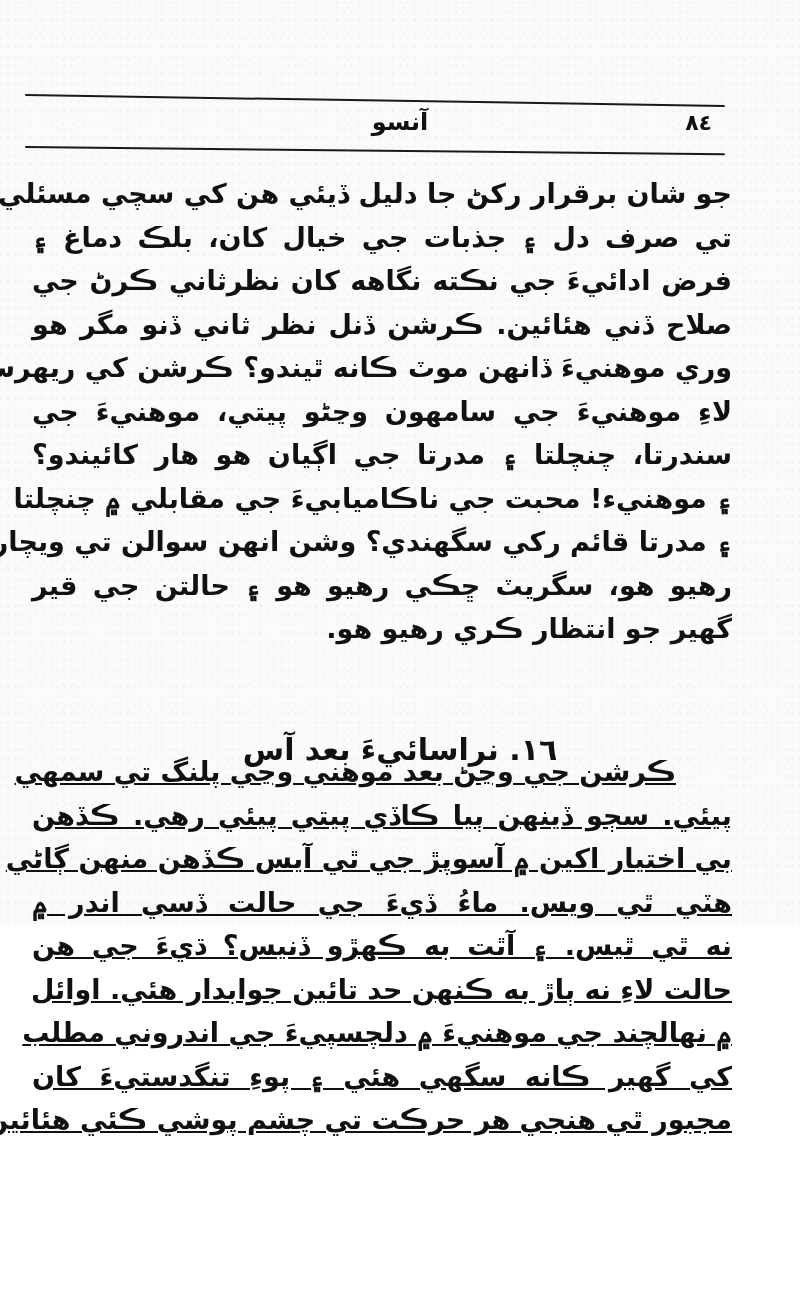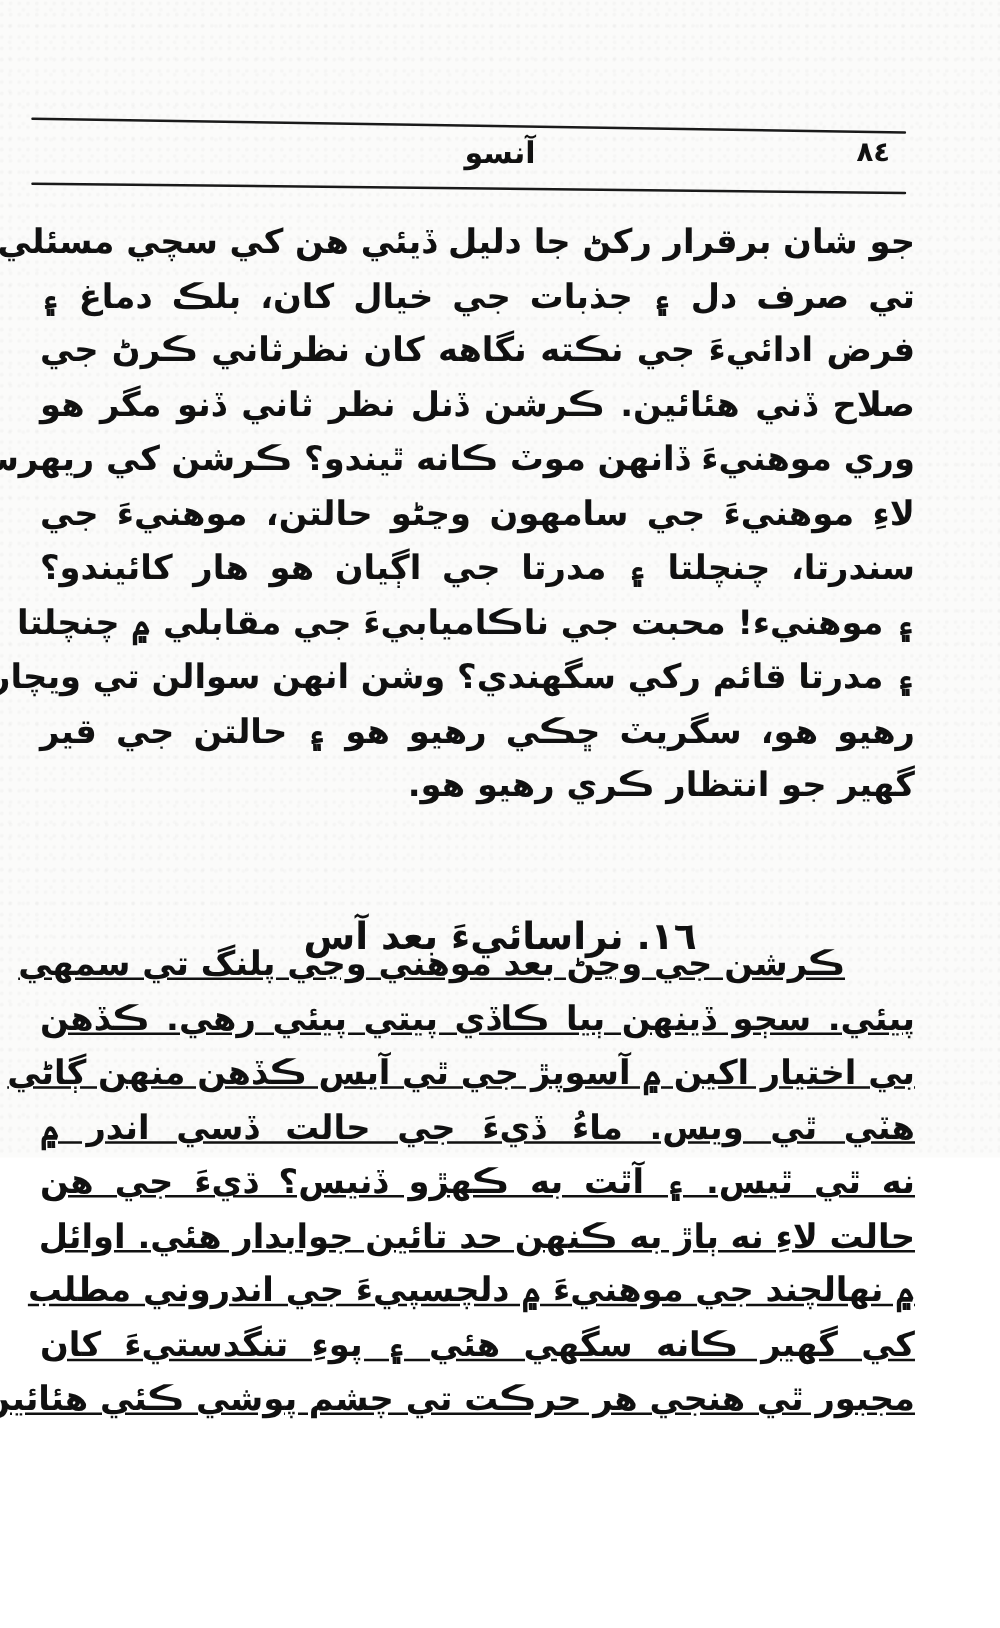--- a/index.html
+++ b/index.html
@@ -103,21 +103,21 @@
   <div class="page-number">٨٤</div>
 
   <div class="rule under"></div>
 
   <div class="text-block block1">
     <span class="line">جو شان برقرار رکڻ جا دليل ڏيئي هن کي سچي مسئلي</span>
     <span class="line">تي صرف دل ۽ جذبات جي خيال کان، بلڪ دماغ ۽</span>
     <span class="line">فرض ادائيءَ جي نڪته نگاهه کان نظرثاني ڪرڻ جي</span>
     <span class="line">صلاح ڏني هئائين. ڪرشن ڏنل نظر ثاني ڏنو مگر هو</span>
     <span class="line">وري موهنيءَ ڏانهن موٽ ڪانه ٿيندو؟ ڪرشن کي ريهرسل</span>
-    <span class="line">لاءِ موهنيءَ جي سامهون وڃڻو حالتن، موهنيءَ جي</span>
+    <span class="line">لاءِ موهنيءَ جي سامهون وڃڻو پيتي، موهنيءَ جي</span>
     <span class="line">سندرتا، چنچلتا ۽ مدرتا جي اڳيان هو هار کائيندو؟</span>
     <span class="line">۽ موهنيء! محبت جي ناڪاميابيءَ جي مقابلي ۾ چنچلتا</span>
     <span class="line">۽ مدرتا قائم رکي سگهندي؟ وشن انهن سوالن تي ويچاري</span>
     <span class="line">رهيو هو، سگريٽ ڇڪي رهيو هو ۽ حالتن جي قير</span>
     <span class="line last">گهير جو انتظار ڪري رهيو هو.</span>
   </div>
 
   <div class="section-heading">١٦. نراسائيءَ بعد آس</div>
 
   <div class="text-block block2">

